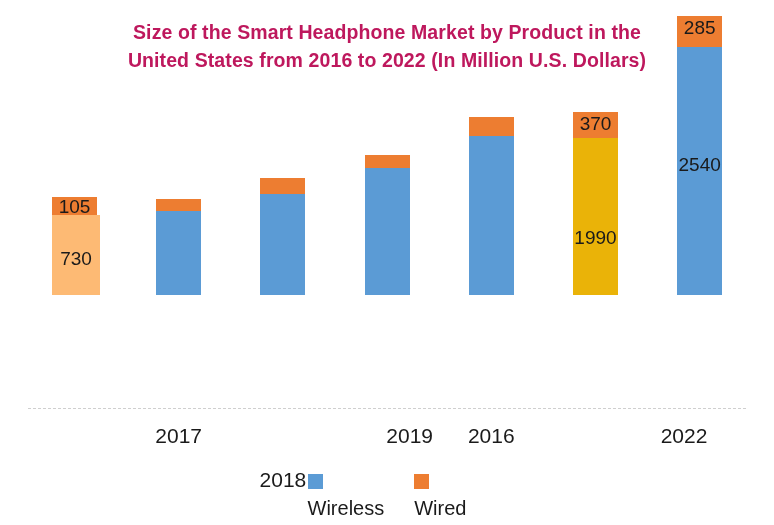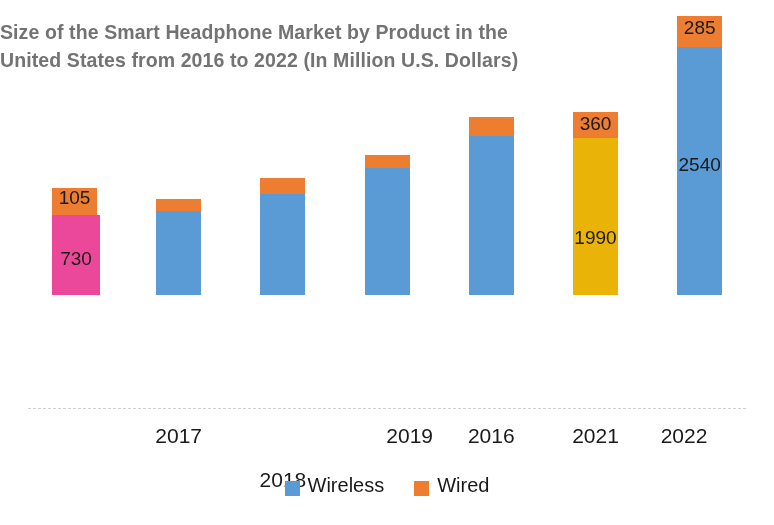--- a/index.html
+++ b/index.html
@@ -18,23 +18,24 @@
     position: absolute;
     left: 0; top: 0;
     width: 774px;
     height: 525px;
   }
   .chart-title {
     position: absolute;
     left: 0;
     top: 18px;
     width: 774px;
+    text-align: center;
     font-size: 19.5px;
     font-weight: bold;
-    color: #737373;
+    color: #be185d;
     line-height: 28px;
     letter-spacing: 0.1px;
   }
   .chart-title .line2 { display: block; }
 
   .plot-area {
     position: absolute;
     left: 0;
     top: 0;
     width: 774px;
@@ -100,22 +101,23 @@
     left: 0;
     top: 474px;
     width: 774px;
     display: flex;
     justify-content: center;
     align-items: center;
     gap: 30px;
   }
   .legend-item {
     display: flex;
-    align-items: flex-end;
+    align-items: flex-start;
     gap: 8px;
+    flex-direction: column;
   }
   .legend-swatch {
     width: 15px;
     height: 15px;
     display: inline-block;
   }
   .legend-text {
     font-size: 20px;
     color: #1a1a1a;
     line-height: 22px;
@@ -128,24 +130,24 @@
 
   <div class="chart-title">
     <span>Size of the Smart Headphone Market by Product in the</span>
     <span class="line2">United States from 2016 to 2022 (In Million U.S. Dollars)</span>
   </div>
 
   <div class="plot-area">
     <div class="baseline"></div>
     <div id="bars-layer">
         <div class="bar-group" style="left: 52px;">
-          <div class="seg seg-wired" style="height: 27px; background: rgb(237, 125, 49);">
+          <div class="seg seg-wired" style="height: 18px; background: rgb(237, 125, 49);">
             <span class="val-label label-wired" style="top: 0px;">105</span>
           </div>
-          <div class="seg seg-wireless" style="height: 79.789px; background: #ec4899; padding-left: 48px;">
+          <div class="seg seg-wireless" style="height: 79.789px; background: #fdba74; padding-left: 48px;">
             <span class="val-label label-wireless" style="top: 34px;">730</span>
           </div>
         </div>
         <div class="bar-group" style="left: 156.2px;">
           <div class="seg seg-wired" style="height: 12.023px; background: rgb(237, 125, 49);"></div>
           <div class="seg seg-wireless" style="height: 84.161px; background: rgb(91, 155, 213);"></div>
         </div>
         <div class="bar-group" style="left: 260.4px;">
           <div class="seg seg-wired" style="height: 16.395px; background: rgb(237, 125, 49);"></div>
           <div class="seg seg-wireless" style="height: 101.102px; background: rgb(91, 155, 213);"></div>
@@ -153,21 +155,21 @@
         <div class="bar-group" style="left: 364.6px;">
           <div class="seg seg-wired" style="height: 12.5695px; background: rgb(237, 125, 49);"></div>
           <div class="seg seg-wireless" style="height: 127.334px; background: rgb(91, 155, 213);"></div>
         </div>
         <div class="bar-group" style="left: 468.8px;">
           <div class="seg seg-wired" style="height: 19.1275px; background: rgb(237, 125, 49);"></div>
           <div class="seg seg-wireless" style="height: 159.031px; background: rgb(91, 155, 213);"></div>
         </div>
         <div class="bar-group" style="left: 573px;">
           <div class="seg seg-wired" style="height: 26.232px; background: rgb(237, 125, 49);">
-            <span class="val-label label-wired">360</span>
+            <span class="val-label label-wired">370</span>
           </div>
           <div class="seg seg-wireless" style="height: 157px; background: #eab308;">
             <span class="val-label label-wireless" style="top: 90px;">1990</span>
           </div>
         </div>
         <div class="bar-group" style="left: 677.2px;">
           <div class="seg seg-wired" style="height: 31.1505px; background: rgb(237, 125, 49);">
             <span class="val-label label-wired">285</span>
           </div>
           <div class="seg seg-wireless" style="height: 248px; background: rgb(91, 155, 213);">
@@ -175,21 +177,20 @@
           </div>
         </div>
       </div>
   </div>
 
   <div class="x-axis">
       <div class="x-tick" style="left: 138.7px;">2017</div>
       <div class="x-tick" style="left: 242.9px; margin-top: 44px;">2018</div>
       <div class="x-tick" style="left: 353px; text-align: right;">2019</div>
       <div class="x-tick" style="left: 451.3px;">2016</div>
-      <div class="x-tick" style="left: 555.5px;">2021</div>
       <div class="x-tick" style="left: 644px;">2022</div>
     </div>
 
   <div class="legend">
     <div class="legend-item">
       <span class="legend-swatch" style="background: rgb(91, 155, 213);"></span>
       <span class="legend-text">Wireless</span>
     </div>
     <div class="legend-item">
       <span class="legend-swatch" style="background: rgb(237, 125, 49);"></span>

